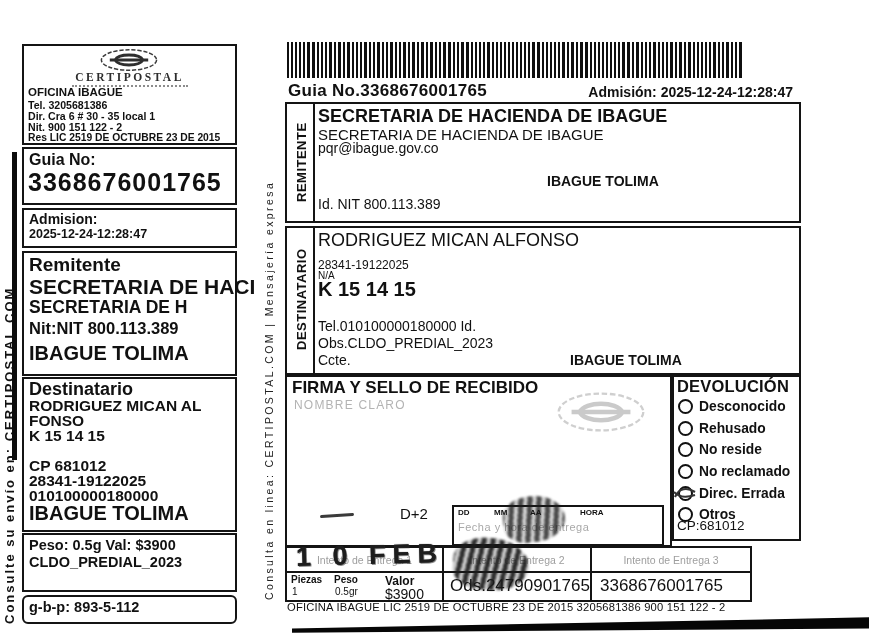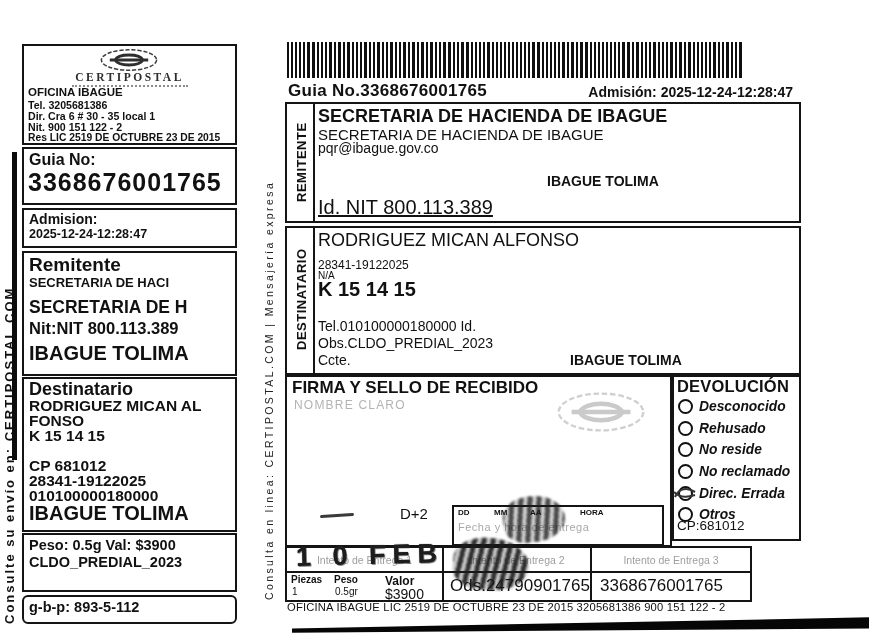--- a/index.html
+++ b/index.html
@@ -62,21 +62,21 @@
     <div class="abs b" style="left:4px;top:19px;font-size:25px;letter-spacing:1px;">3368676001765</div>
   </div>
 
   <div class="box" style="left:22px;top:208px;width:211px;height:36px;">
     <div class="abs b" style="left:5px;top:1px;font-size:14px;">Admision:</div>
     <div class="abs b" style="left:5px;top:17px;font-size:12.5px;">2025-12-24-12:28:47</div>
   </div>
 
   <div class="box" style="left:22px;top:251px;width:211px;height:121px;">
     <div class="abs b" style="left:5px;top:1px;font-size:19px;">Remitente</div>
-    <div class="abs b" style="left:5px;top:22px;font-size:13px;white-space:nowrap;">SECRETARIA DE HACI</div>
+    <div class="abs b" style="left:5px;top:22px;font-size:21px;white-space:nowrap;">SECRETARIA DE HACI</div>
     <div class="abs b" style="left:5px;top:44px;font-size:17.5px;">SECRETARIA DE H</div>
     <div class="abs b" style="left:5px;top:66px;font-size:16.5px;">Nit:NIT 800.113.389</div>
     <div class="abs b" style="left:5px;top:89px;font-size:20px;">IBAGUE TOLIMA</div>
   </div>
 
   <div class="box" style="left:22px;top:377px;width:211px;height:151px;">
     <div class="abs b" style="left:5px;top:0px;font-size:18px;">Destinatario</div>
     <div class="abs b" style="left:5px;top:18px;font-size:15.5px;white-space:nowrap;">RODRIGUEZ MICAN AL</div>
     <div class="abs b" style="left:5px;top:33px;font-size:15.5px;">FONSO</div>
     <div class="abs b" style="left:5px;top:48px;font-size:15.5px;">K 15 14 15</div>
@@ -209,21 +209,21 @@
   <div class="abs b" style="left:288px;top:81px;font-size:17px;letter-spacing:.3px;">Guia No.3368676001765</div>
   <div class="abs b" style="left:540px;top:84px;width:253px;text-align:right;font-size:14px;">Admisión: 2025-12-24-12:28:47</div>
 
   <div class="box thin" style="left:285px;top:102px;width:512px;height:117px;">
     <div class="strip"></div>
     <div class="vtext b" style="left:7px;top:98px;font-size:13px;letter-spacing:.5px;">REMITENTE</div>
     <div class="abs b" style="left:31px;top:2px;font-size:18px;white-space:nowrap;">SECRETARIA DE HACIENDA DE IBAGUE</div>
     <div class="abs" style="left:31px;top:22px;font-size:15px;white-space:nowrap;">SECRETARIA DE HACIENDA DE IBAGUE</div>
     <div class="abs" style="left:31px;top:36px;font-size:14px;">pqr@ibague.gov.co</div>
     <div class="abs b" style="left:260px;top:69px;font-size:14px;">IBAGUE TOLIMA</div>
-    <div class="abs" style="left:31px;top:92px;font-size:20px;text-decoration:underline;">Id. NIT 800.113.389</div>
+    <div class="abs" style="left:31px;top:92px;font-size:14px;">Id. NIT 800.113.389</div>
   </div>
 
   <div class="box thin" style="left:285px;top:226px;width:512px;height:145px;">
     <div class="strip"></div>
     <div class="vtext b" style="left:7px;top:122px;font-size:13px;letter-spacing:.5px;">DESTINATARIO</div>
     <div class="abs" style="left:31px;top:2px;font-size:18px;white-space:nowrap;">RODRIGUEZ MICAN ALFONSO</div>
     <div class="abs" style="left:31px;top:30px;font-size:12px;">28341-19122025</div>
     <div class="abs" style="left:31px;top:42px;font-size:10px;">N/A</div>
     <div class="abs b" style="left:31px;top:50px;font-size:20px;">K 15 14 15</div>
     <div class="abs" style="left:31px;top:90px;font-size:14px;">Tel.010100000180000 Id.</div>
@@ -247,21 +247,21 @@
   <div class="box thin" style="left:452px;top:505px;width:208px;height:37px;">
     <div class="abs b" style="left:4px;top:1px;font-size:8px;">DD</div>
     <div class="abs b" style="left:40px;top:1px;font-size:8px;">MM</div>
     <div class="abs b" style="left:76px;top:1px;font-size:8px;">AA</div>
     <div class="abs b" style="left:126px;top:1px;font-size:8px;">HORA</div>
     <div class="abs" style="left:4px;top:14px;font-size:11px;color:#a9a9a9;letter-spacing:.5px;">Fecha y hora de entrega</div>
   </div>
 
   <div class="box thin" style="left:672px;top:375px;width:125px;height:162px;">
     <div class="abs b" style="left:3px;top:0px;font-size:16.5px;letter-spacing:.2px;">DEVOLUCIÓN</div>
-    <div class="abs" style="left:4px;top:19px;font-style:italic;">
+    <div class="abs" style="left:4px;top:19px;">
       <div class="opt">
         <span class="radio"></span>
         <span class="olabel">Desconocido</span>
       </div>
       <div class="opt">
         <span class="radio"></span>
         <span class="olabel">Rehusado</span>
       </div>
       <div class="opt">
         <span class="radio"></span>

